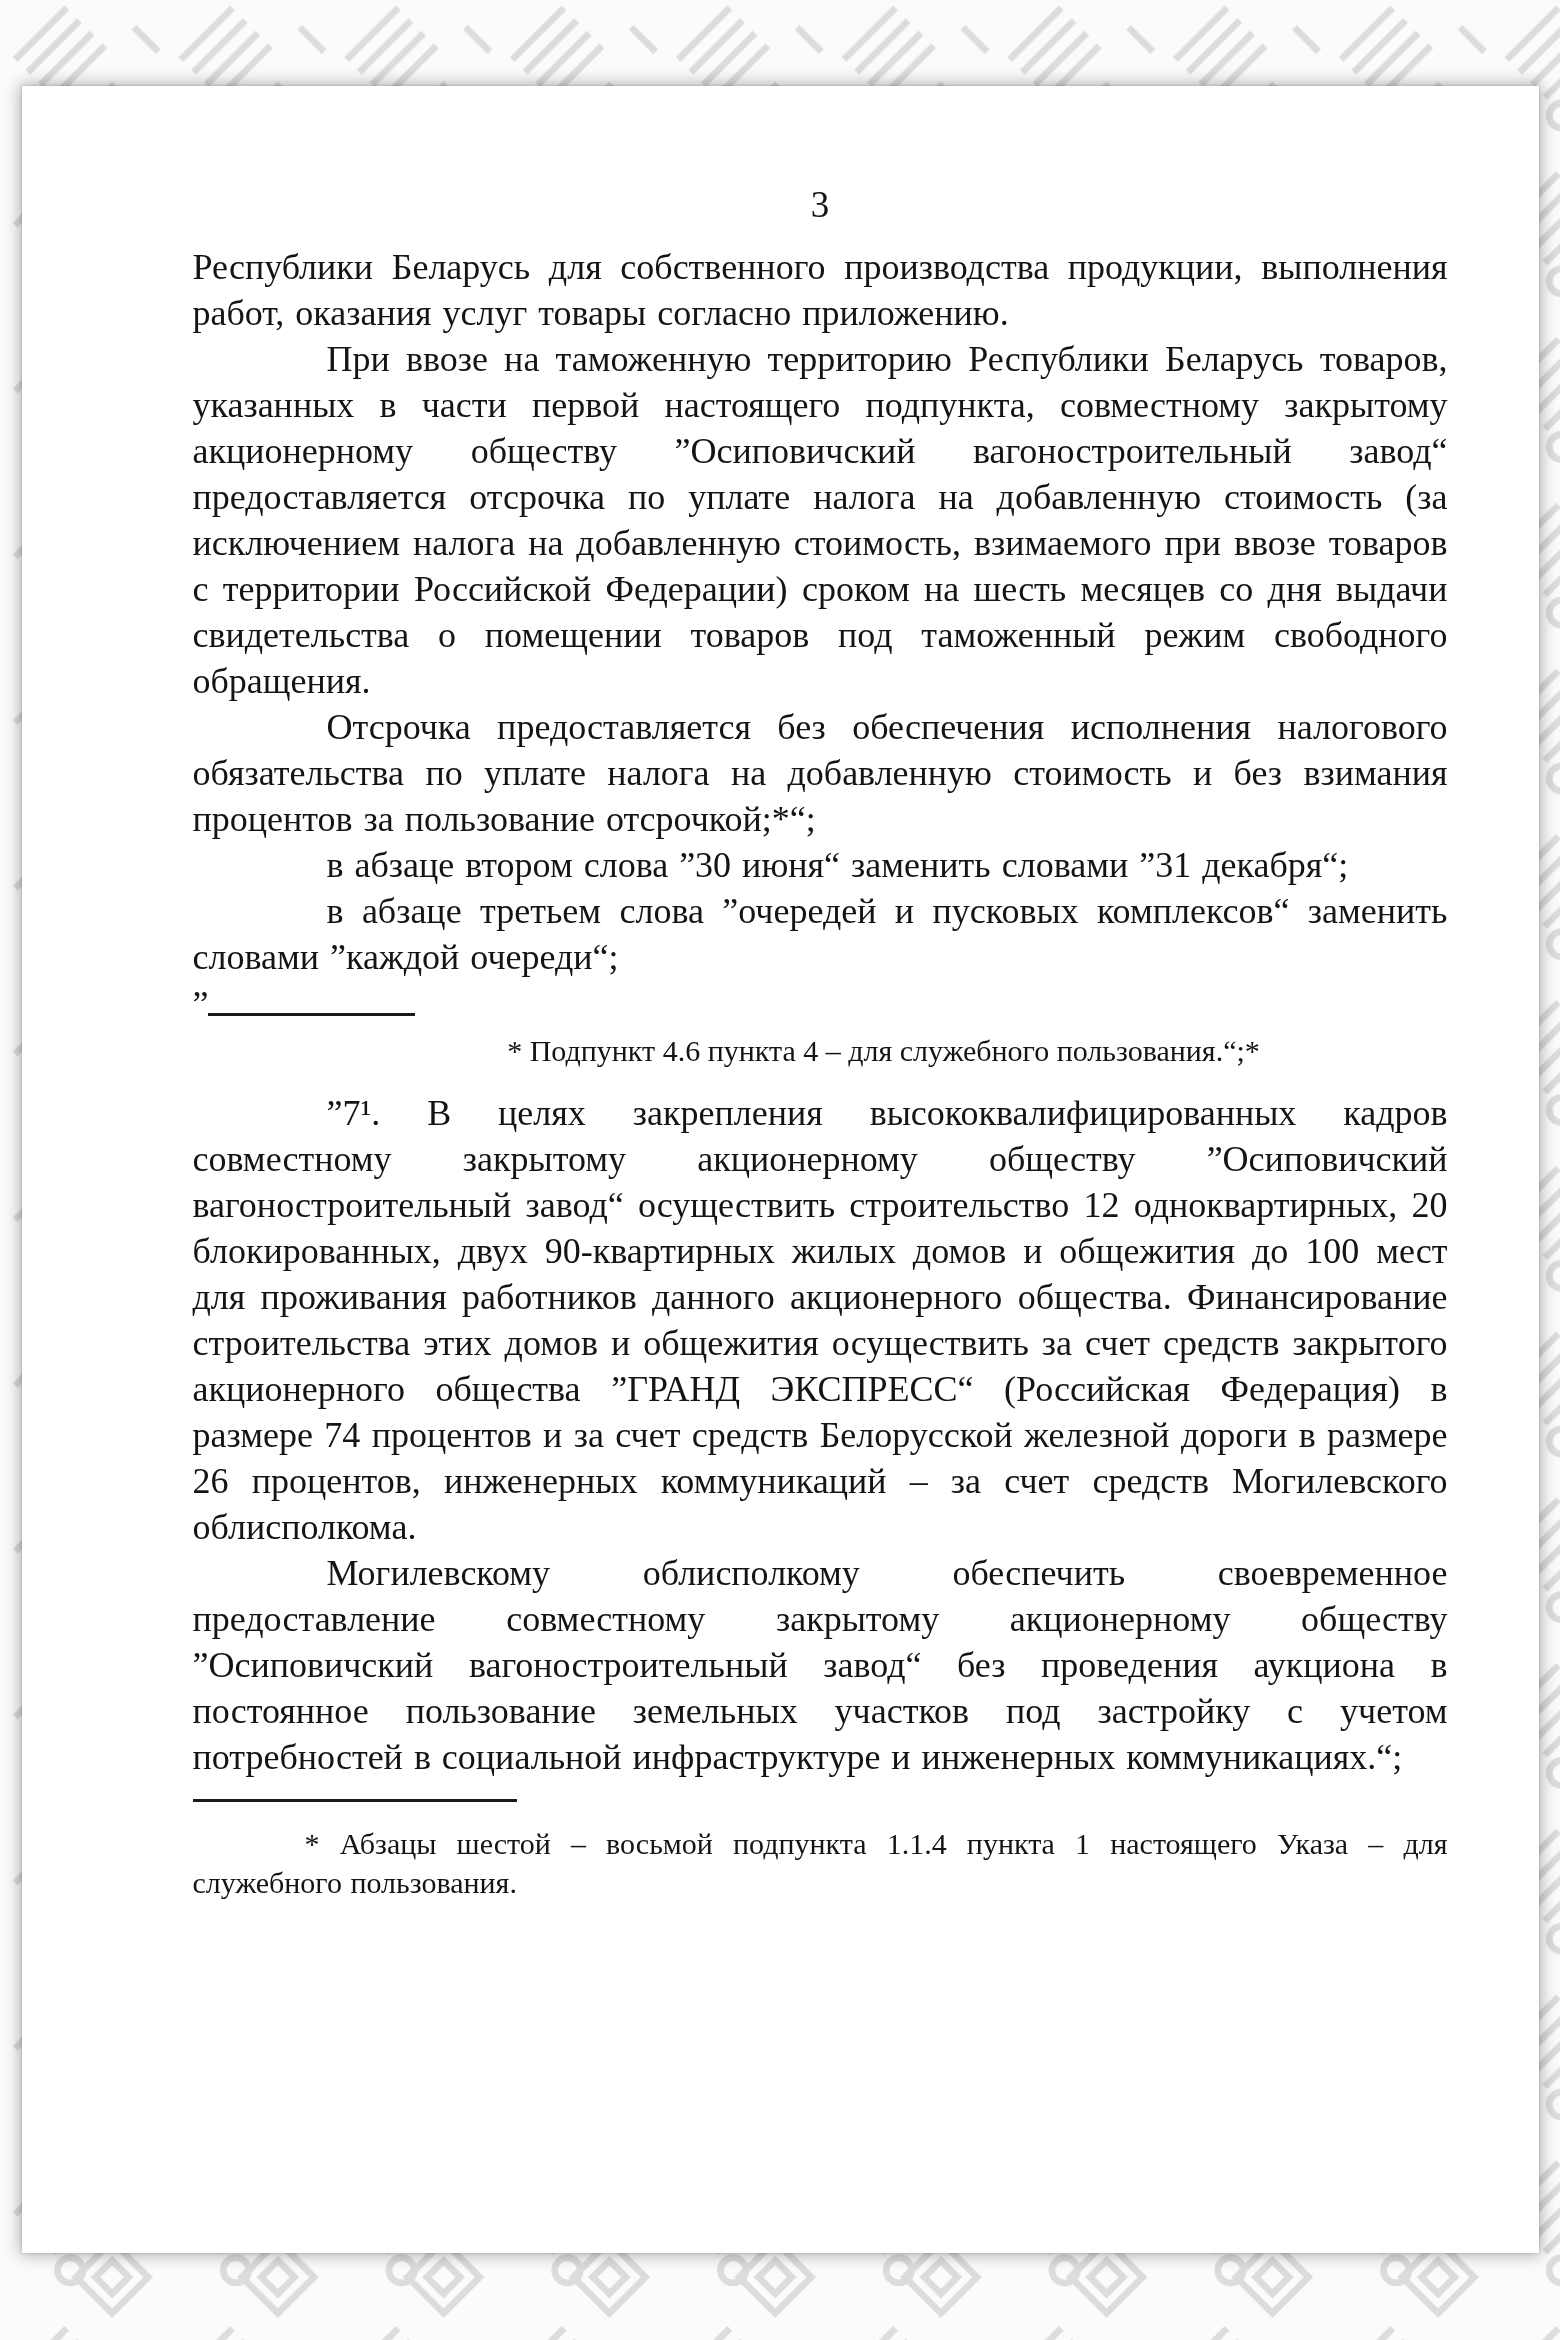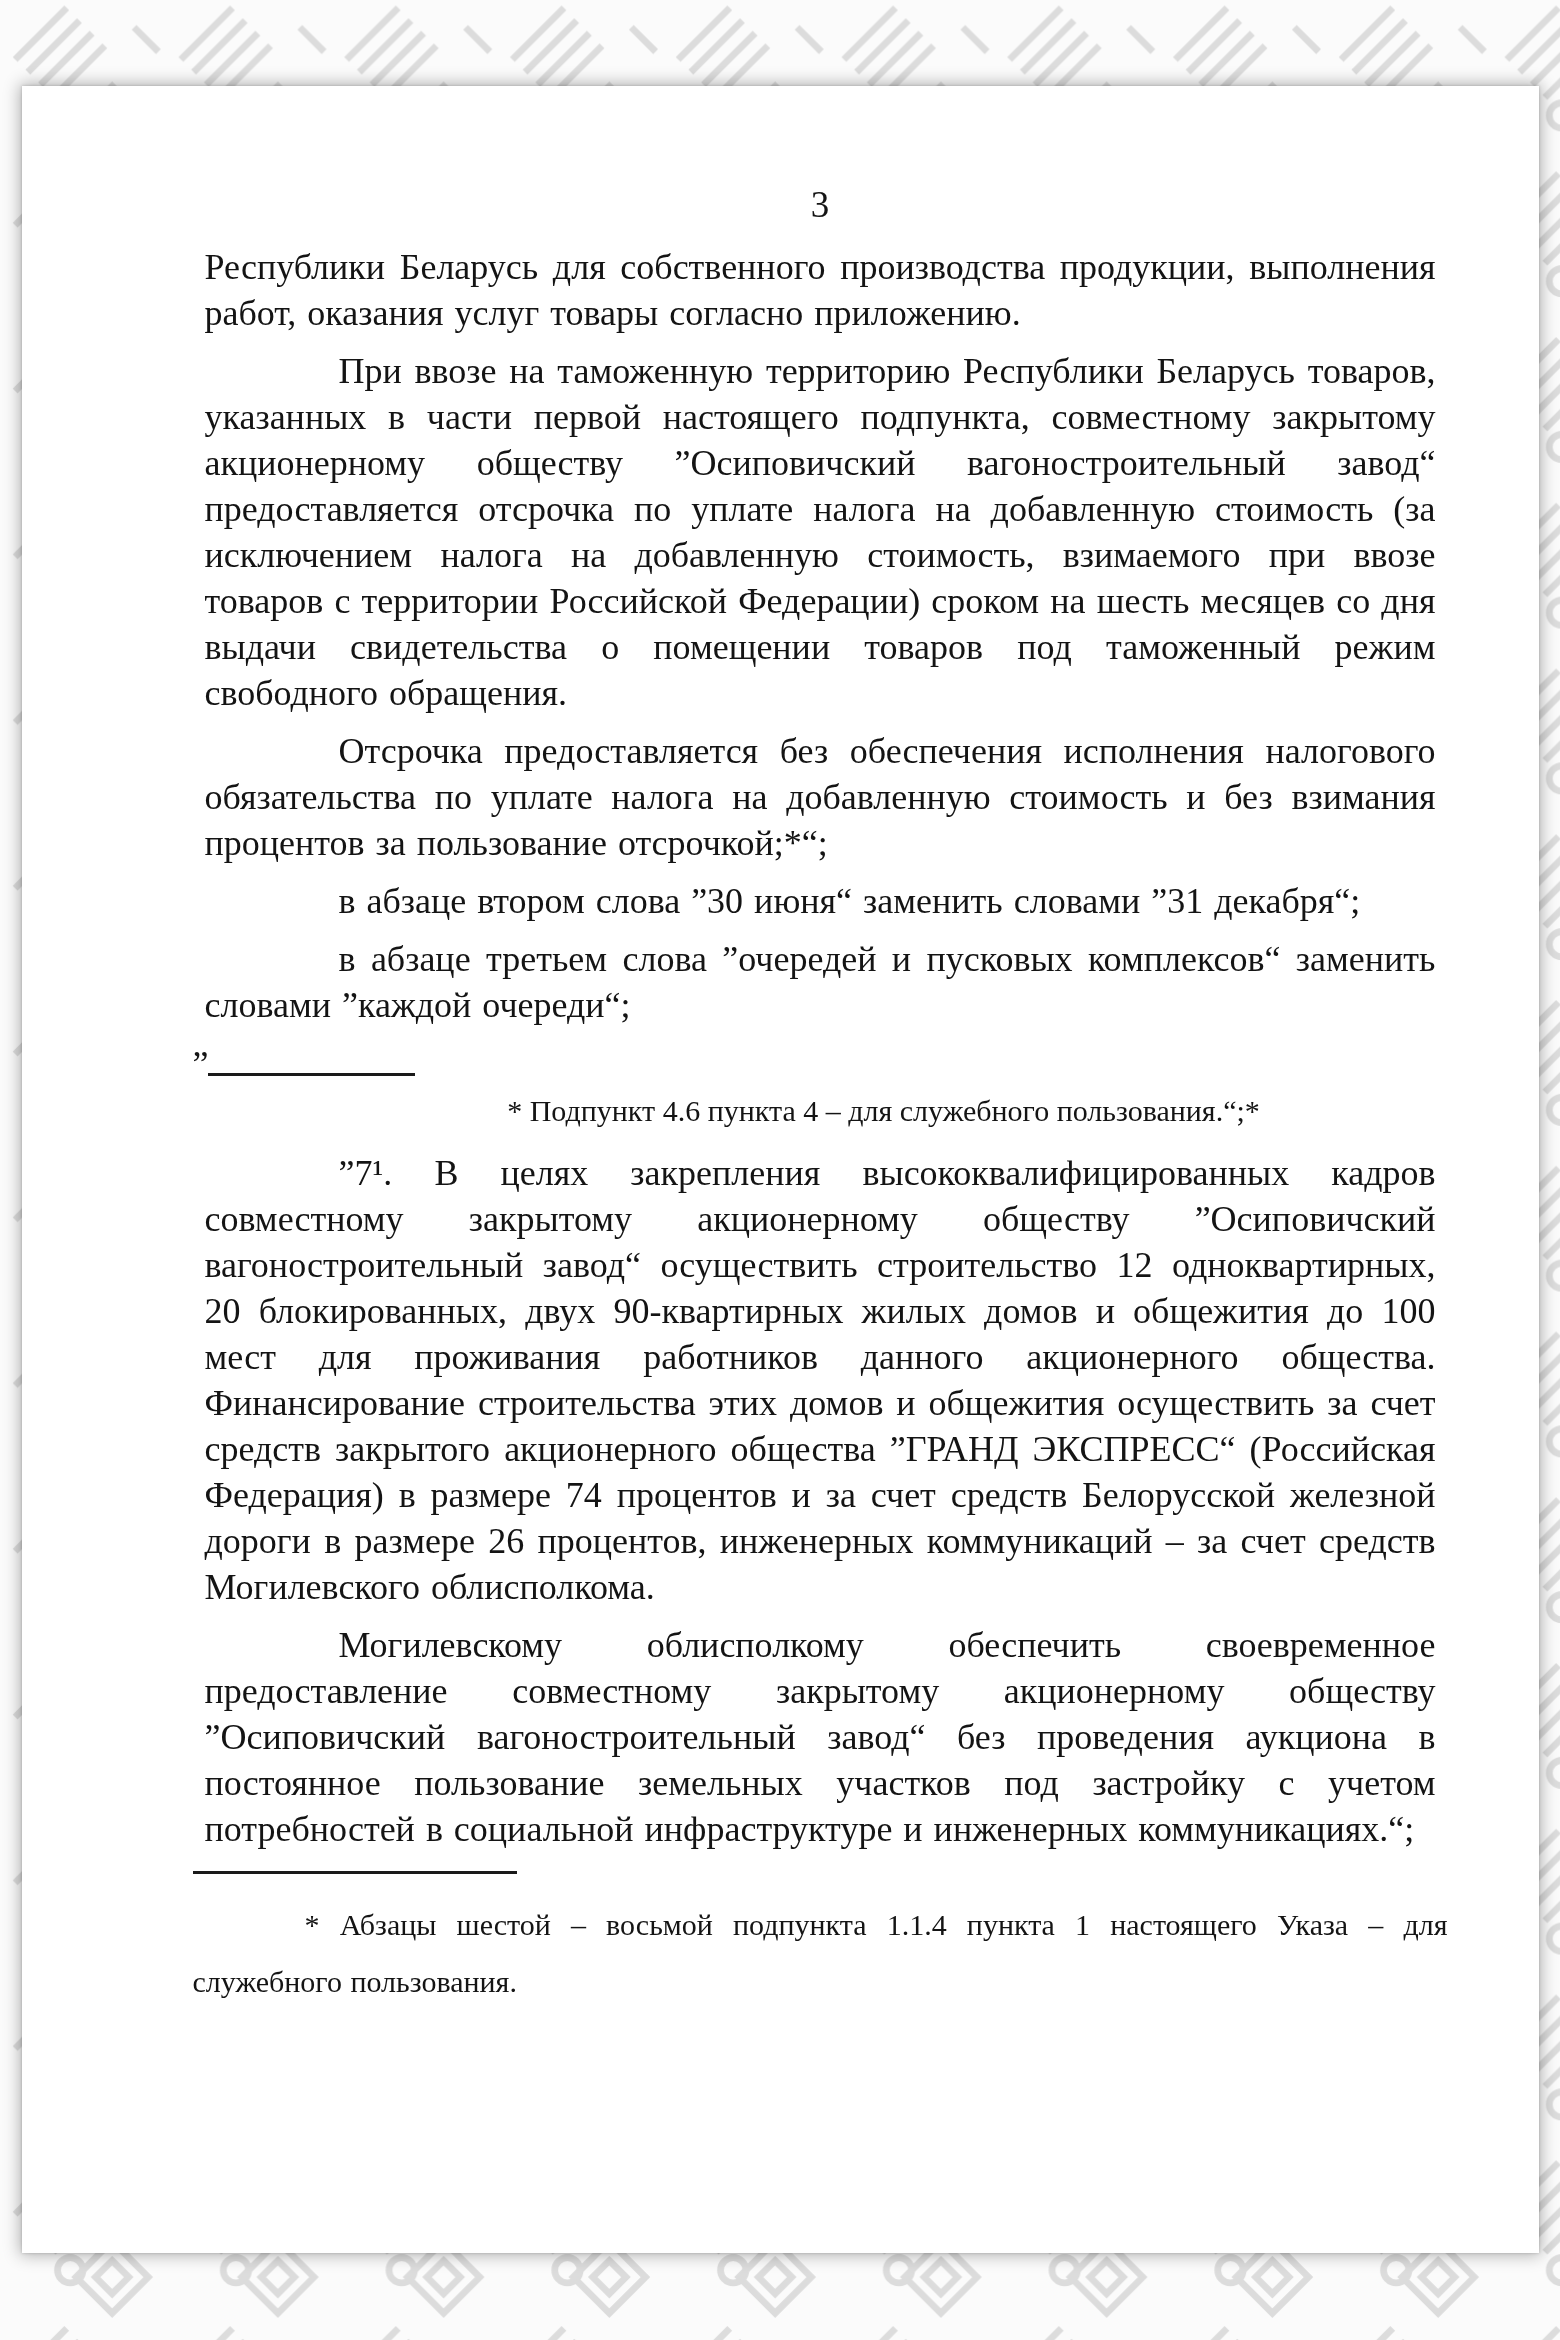--- a/index.html
+++ b/index.html
@@ -41,21 +41,21 @@
     padding-top: 96px;
     text-align: center;
     font-size: 37px;
     line-height: 46px;
     font-weight: normal;
   }
   .body-text {
     margin-top: 15.6px;
   }
   p.para {
-    margin: 12px;
+    margin: 0;
     font-size: 36px;
     line-height: 46px;
     text-align: justify;
     text-indent: 134px;
     word-spacing: 2px;
   }
   p.para.noindent {
     text-indent: 0;
   }
   .note-ref-line {
@@ -80,21 +80,21 @@
   }
   .footnote-sep {
     width: 324px;
     height: 0;
     border-top: 3.9px solid #1a1a1a;
     margin: 19.5px 0 21.5px 0;
   }
   p.footnote-bottom {
     margin: 0;
     font-size: 30px;
-    line-height: 57px;
+    line-height: 39px;
     text-indent: 112px;
     text-align: justify;
     word-spacing: 1px;
   }
 </style>
 </head>
 <body>
 
 <svg class="bg-layer" xmlns="http://www.w3.org/2000/svg" width="1560" height="2341" viewBox="0 0 1600 2400">
   <defs>

